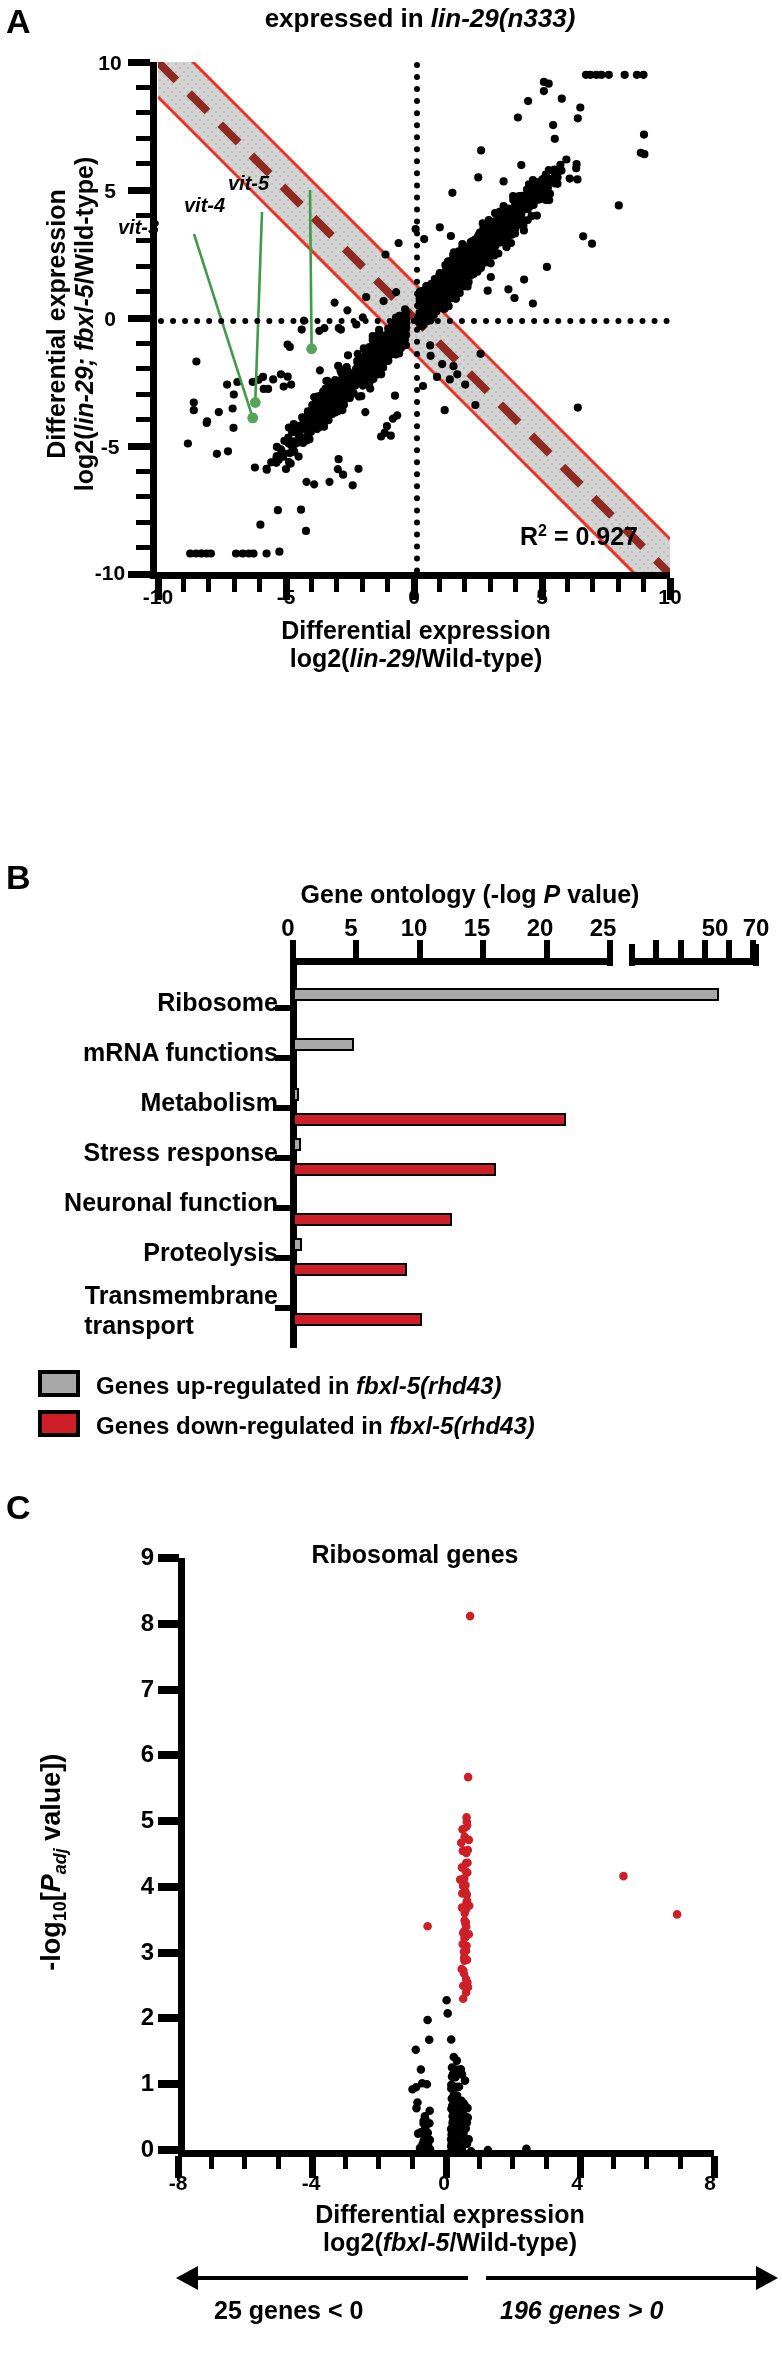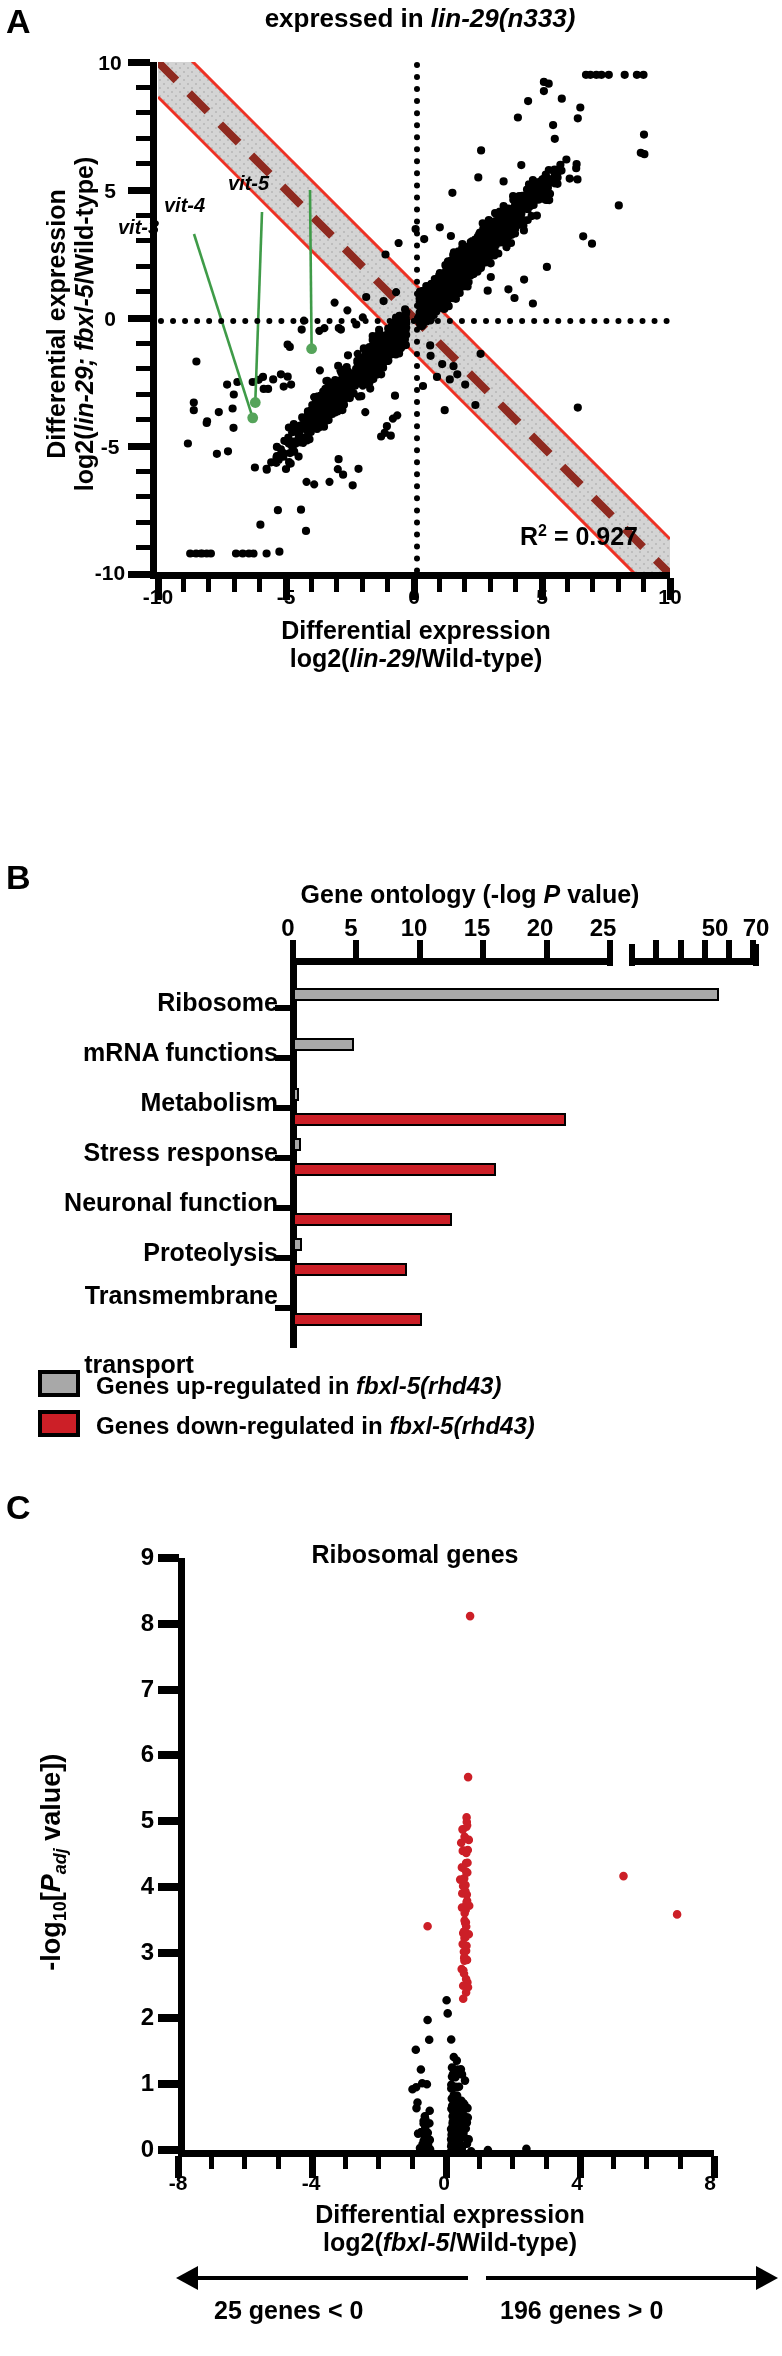--- a/index.html
+++ b/index.html
@@ -249,21 +249,21 @@
   <div class="tick-lbl" style="left:78px; top:436px; width:64px;">-5</div>
   <div class="tick-lbl" style="left:78px; top:562px; width:64px;">-10</div>
 
   <div class="tick-lbl" style="left:128px; top:586px; width:60px;">-10</div>
   <div class="tick-lbl" style="left:256px; top:586px; width:60px;">-5</div>
   <div class="tick-lbl" style="left:384px; top:586px; width:60px;">0</div>
   <div class="tick-lbl" style="left:512px; top:586px; width:60px;">5</div>
   <div class="tick-lbl" style="left:640px; top:586px; width:60px;">10</div>
 
   <div class="ann-label" style="left:118px; top:216px;">vit-3</div>
-  <div class="ann-label" style="left:164px; top:194px;text-align:right;">vit-4</div>
+  <div class="ann-label" style="left:184px; top:194px;text-align:right;">vit-4</div>
   <div class="ann-label" style="left:228px; top:172px;">vit-5</div>
 
   <div class="r2" style="left:520px; top:522px;"><span>R</span><sup>2</sup><span> = 0.927</span></div>
 
   <div class="axis-cap" style="left:160px; top:616px; width:512px; font-size:25px;">
     <div>Differential expression</div>
     <div><span>log2(</span><em>lin-29</em><span>/Wild-type)</span></div>
   </div>
 
   <div class="vlabel" style="left:-190px; top:296px; width:520px; font-size:25px; transform:rotate(-90deg);">
@@ -313,21 +313,21 @@
       <div style="position: absolute; left: 275px; top: 1305px; width: 20px; height: 6px; background: rgb(0, 0, 0);"></div>
     </div>
 
   <div class="bar-row-label" style="left:0px; top:990px; width:278px;">Ribosome</div>
   <div class="bar-row-label" style="left:0px; top:1040px; width:278px;">mRNA functions</div>
   <div class="bar-row-label" style="left:0px; top:1090px; width:278px;">Metabolism</div>
   <div class="bar-row-label" style="left:0px; top:1140px; width:278px;">Stress response</div>
   <div class="bar-row-label" style="left:0px; top:1190px; width:278px;">Neuronal function</div>
   <div class="bar-row-label" style="left:0px; top:1240px; width:278px;">Proteolysis</div>
   <div class="bar-row-label" style="left:0px; top:1283px; width:278px;">Transmembrane</div>
-  <div class="bar-row-label" style="left:0px; top:1313px; width:278px; text-align:center;margin-top:39px;">transport</div>
+  <div class="bar-row-label" style="left:0px; top:1313px; width:278px; text-align:center;">transport</div>
 
   <div id="panelB-bars">
       <div class="bar up" style="left: 293px; top: 988px; width: 426.3px;"></div>
       <div class="bar up" style="left: 293px; top: 1038px; width: 60.864px;"></div>
       <div class="bar up" style="left: 293px; top: 1088px; width: 6px;"></div>
       <div class="bar down" style="left: 293px; top: 1113px; width: 272.62px;"></div>
       <div class="bar up" style="left: 293px; top: 1138px; width: 7.608px;"></div>
       <div class="bar down" style="left: 293px; top: 1163px; width: 202.88px;"></div>
       <div class="bar down" style="left: 293px; top: 1213px; width: 158.5px;"></div>
       <div class="bar up" style="left: 293px; top: 1238px; width: 8.876px;"></div>
@@ -413,15 +413,15 @@
     <div>Differential expression</div>
     <div><span>log2(</span><em>fbxl-5</em><span>/Wild-type)</span></div>
   </div>
 
   <div class="arrow-line" style="left:196px; top:2276px; width:272px;"></div>
   <div class="arrow-head" style="left:176px; top:2266px; border-top:12px solid transparent; border-bottom:12px solid transparent; border-right:22px solid #000;"></div>
   <div class="arrow-line" style="left:486px; top:2276px; width:272px;"></div>
   <div class="arrow-head" style="left:756px; top:2266px; border-top:12px solid transparent; border-bottom:12px solid transparent; border-left:22px solid #000;"></div>
 
   <div class="count-text" style="left:214px; top:2296px;">25 genes &lt; 0</div>
-  <div class="count-text" style="left:500px; top:2296px;">196 genes &gt; 0</div>
+  <div class="count-text" style="left:500px; top:2296px;font-style:italic;">196 genes &gt; 0</div>
 
 </div>
 
 </body></html>

